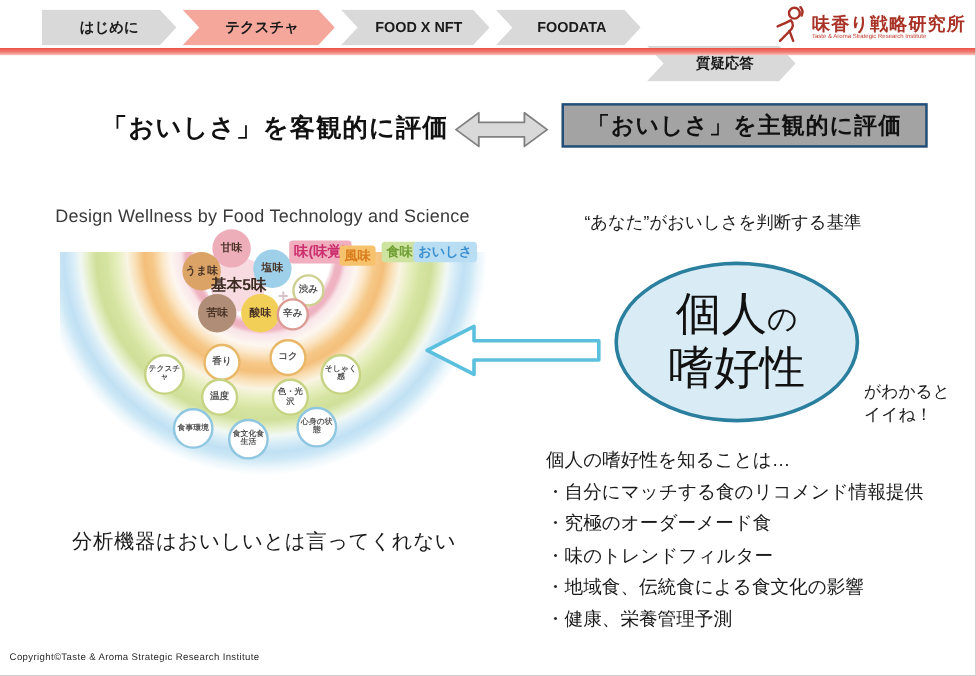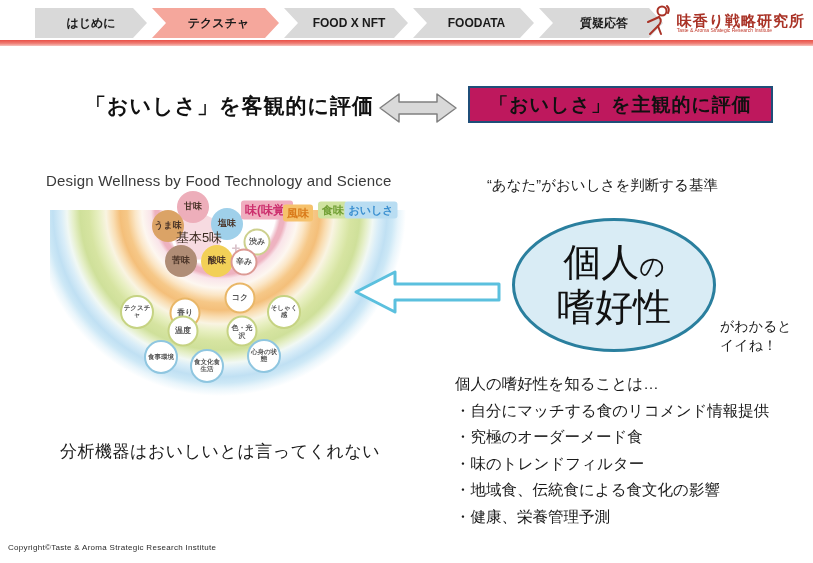--- a/index.html
+++ b/index.html
@@ -7,35 +7,35 @@
   .slide { position:relative; width:813px; height:563px; background:#ffffff; overflow:hidden; margin:0 auto; }
 
   
   .nav { position:absolute; left:35px; top:8px; display:flex; gap:5px; }
   .tab { height:30px; display:flex; align-items:center; justify-content:center;
          background:#d9d9d9; font-size:12px; font-weight:bold; color:#1a1a1a;
          padding:0 10px 0 16px; cursor:pointer;
          clip-path:polygon(0 0, calc(100% - 14px) 0, 100% 50%, calc(100% - 14px) 100%, 0 100%, 14px 50%); }
   .tab.first { clip-path:polygon(0 0, calc(100% - 14px) 0, 100% 50%, calc(100% - 14px) 100%, 0 100%); padding-left:10px; }
   .tab.active { background:#f5a79c; }
-  .t0{width:112px;} .t1{width:127px;} .t2{width:121px;} .t3{width:124px;} .t4{width:124px;}
+  .t0{width:112px;} .t1{width:127px;} .t2{width:121px;} .t3{width:124px;} .t4{width:124px;margin-top:30px;}
 
   .redline { position:absolute; left:0; top:40px; width:813px; height:6px;
              background:linear-gradient(180deg,#ea5047 0%,#ef7d74 55%,#f7c3be 100%); }
 
   .logo { position:absolute; right:8px; top:4px; display:flex; align-items:center; gap:3px; }
   .logo-text { display:flex; flex-direction:column; line-height:1.05; }
   .logo-name { font-size:15px; font-weight:bold; color:#a93226; letter-spacing:1px; }
   .logo-sub { font-size:5px; color:#c0392b; }
 
   
   .h-left { position:absolute; left:85px; top:92px; font-size:21px; font-weight:bold; color:#111; letter-spacing:1px; }
   .h-arrow { position:absolute; left:378px; top:90px; }
   .h-right { position:absolute; left:468px; top:86px; width:305px; height:37px;
-             background:#be185d; border:2px solid #1f4e79;
+             background:#a3a3a3; border:2px solid #1f4e79;
              display:flex; align-items:center; justify-content:center;
              font-size:19px; font-weight:bold; color:#111; letter-spacing:1px; }
 
   
   .diag-title { position:absolute; left:46px; top:172px; font-size:15px; color:#3a3a3a; letter-spacing:0.2px; }
   .diagram { position:absolute; left:30px; top:185px; width:400px; height:225px; }
   .arcs { position:absolute; left:20px; top:25px; width:360px; height:200px;
     background:radial-gradient(circle at 170px 0px,
       #ffffff 0px, #ffffff 56px,
       #f6dfe5 58px, #eeb2c0 61px, #eeb2c0 65px, #f9e4e9 69px,
@@ -53,21 +53,21 @@
   .b-fill { width:32px; height:32px; font-size:9px; }
   .b-sm  { width:27px; height:27px; font-size:8px; background:#fff; border:2px solid #ccc; color:#555; }
   .b-md  { width:31px; height:31px; font-size:8px; background:#fff; border:2px solid #ccc; color:#555; }
   .b-lg  { width:34px; height:34px; font-size:6.5px; background:#fff; border:2px solid #ccc; color:#555; }
   .bd-olive { border-color:#cdd08e; }
   .bd-red   { border-color:#dc9a94; }
   .bd-org   { border-color:#e9b768; }
   .bd-grn   { border-color:#c6d383; }
   .bd-blu   { border-color:#8fc6e0; }
   .center-label { position:absolute; left:169px; top:53px; transform:translate(-50%,-50%);
-                  font-size:13px; font-weight:normal; color:#3b2b20; white-space:nowrap; }
+                  font-size:13px; font-weight:bold; color:#3b2b20; white-space:nowrap; }
   .plus { position:absolute; left:206px; top:62px; transform:translate(-50%,-50%);
           font-size:15px; font-weight:bold; color:#d9c3ca; }
   .chip { position:absolute; transform:translate(-50%,-50%); border-radius:3px;
           padding:1px 4px; font-weight:bold; white-space:nowrap; }
   .chip0 { background:#f0aebf; color:#cc2f6d; font-size:12px; }
   .chip1 { background:#f6c26c; color:#d97a1a; font-size:11px; }
   .chip2 { background:#cfe3a0; color:#6f9e33; font-size:11px; }
   .chip3 { background:#b9ddf2; color:#3a8fd0; font-size:11px; }
 
   .big-arrow { position:absolute; left:353px; top:268px; }
@@ -158,21 +158,21 @@
     <div class="center-label">基本5味</div>
     <div class="plus">+</div>
 
     <div class="bubble b-sm bd-olive" style="left:227px;top:57px">
         <span>渋み</span>
       </div>
     <div class="bubble b-sm bd-red" style="left:214px;top:77px">
         <span>辛み</span>
       </div>
 
-    <div class="bubble b-md bd-org" style="left:155px;top:128px">
+    <div class="bubble b-md bd-org" style="left:155px;top:117px">
         <span>香り</span>
       </div>
     <div class="bubble b-md bd-org" style="left:210px;top:113px">
         <span>コク</span>
       </div>
 
     <div class="bubble b-lg bd-grn" style="left:107px;top:127px">
         <span>テクスチャ</span>
       </div>
     <div class="bubble b-lg bd-grn" style="left:254px;top:127px">

